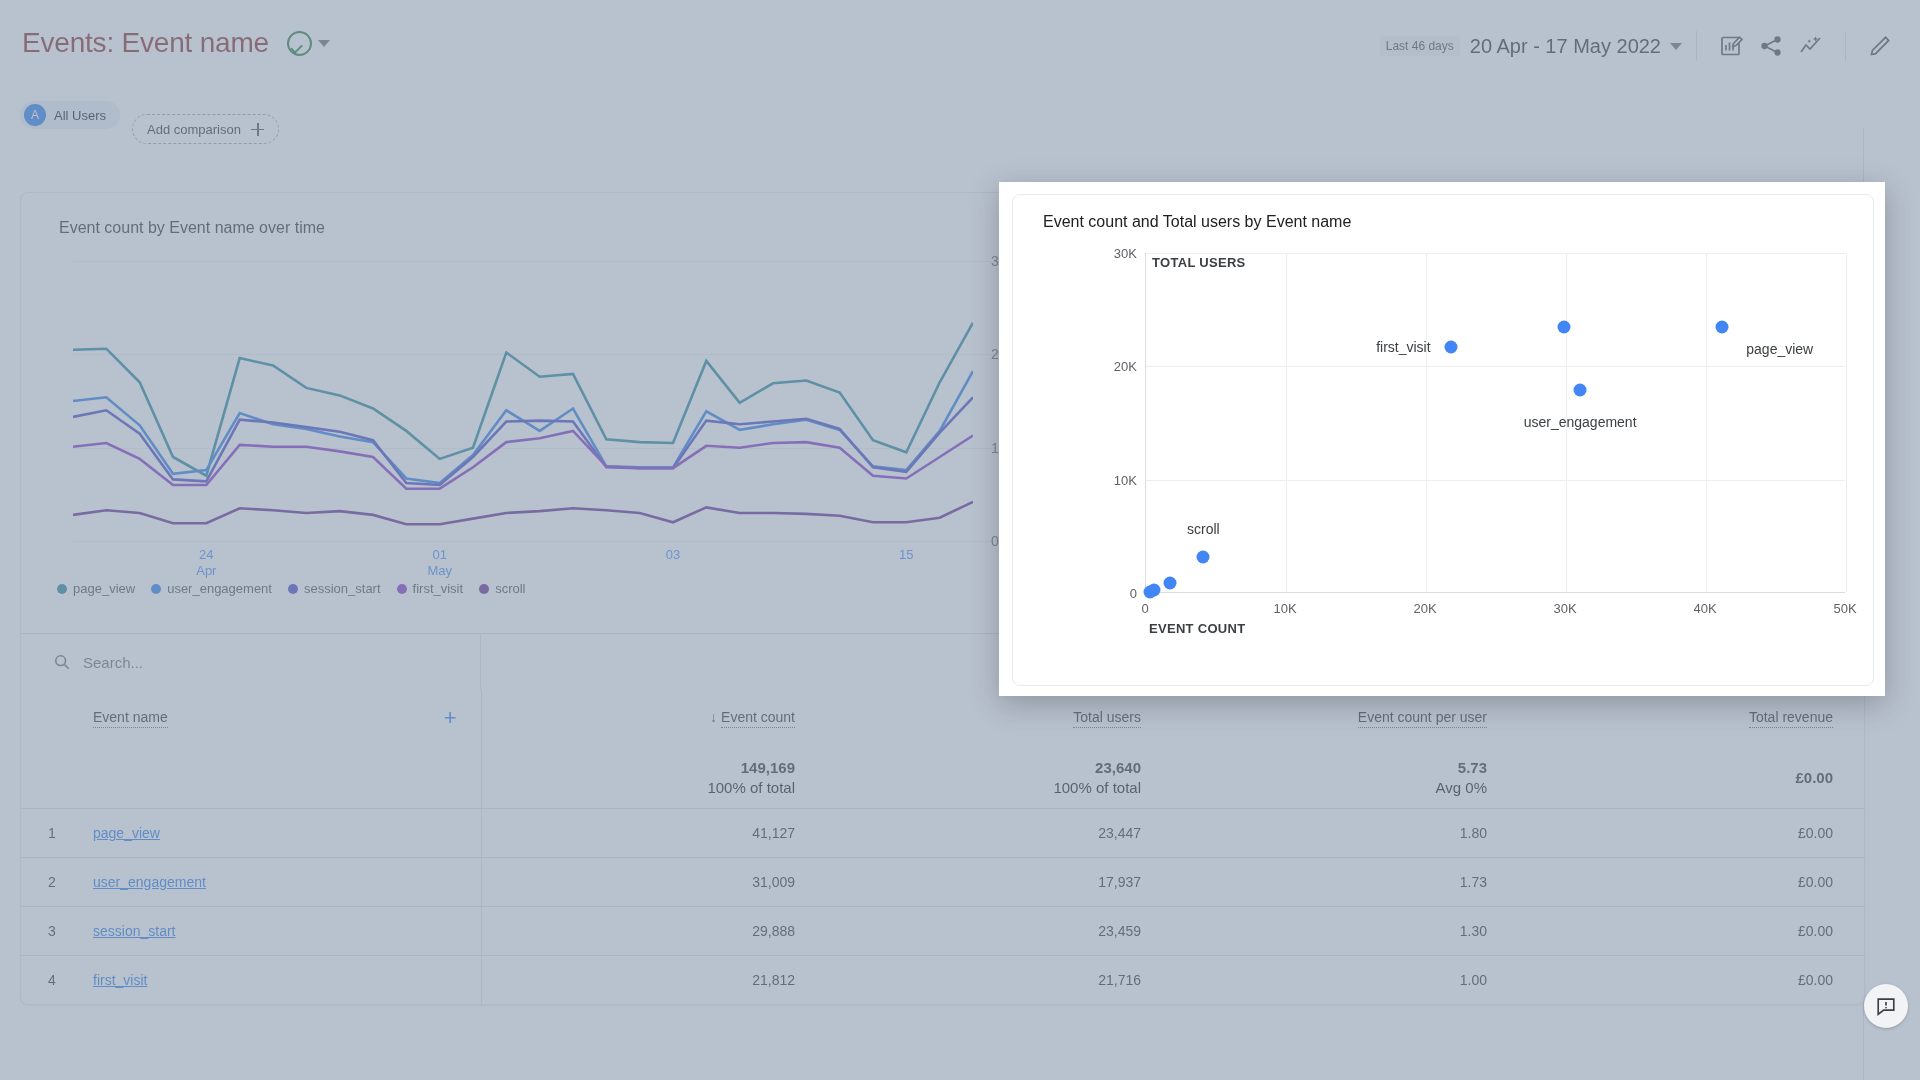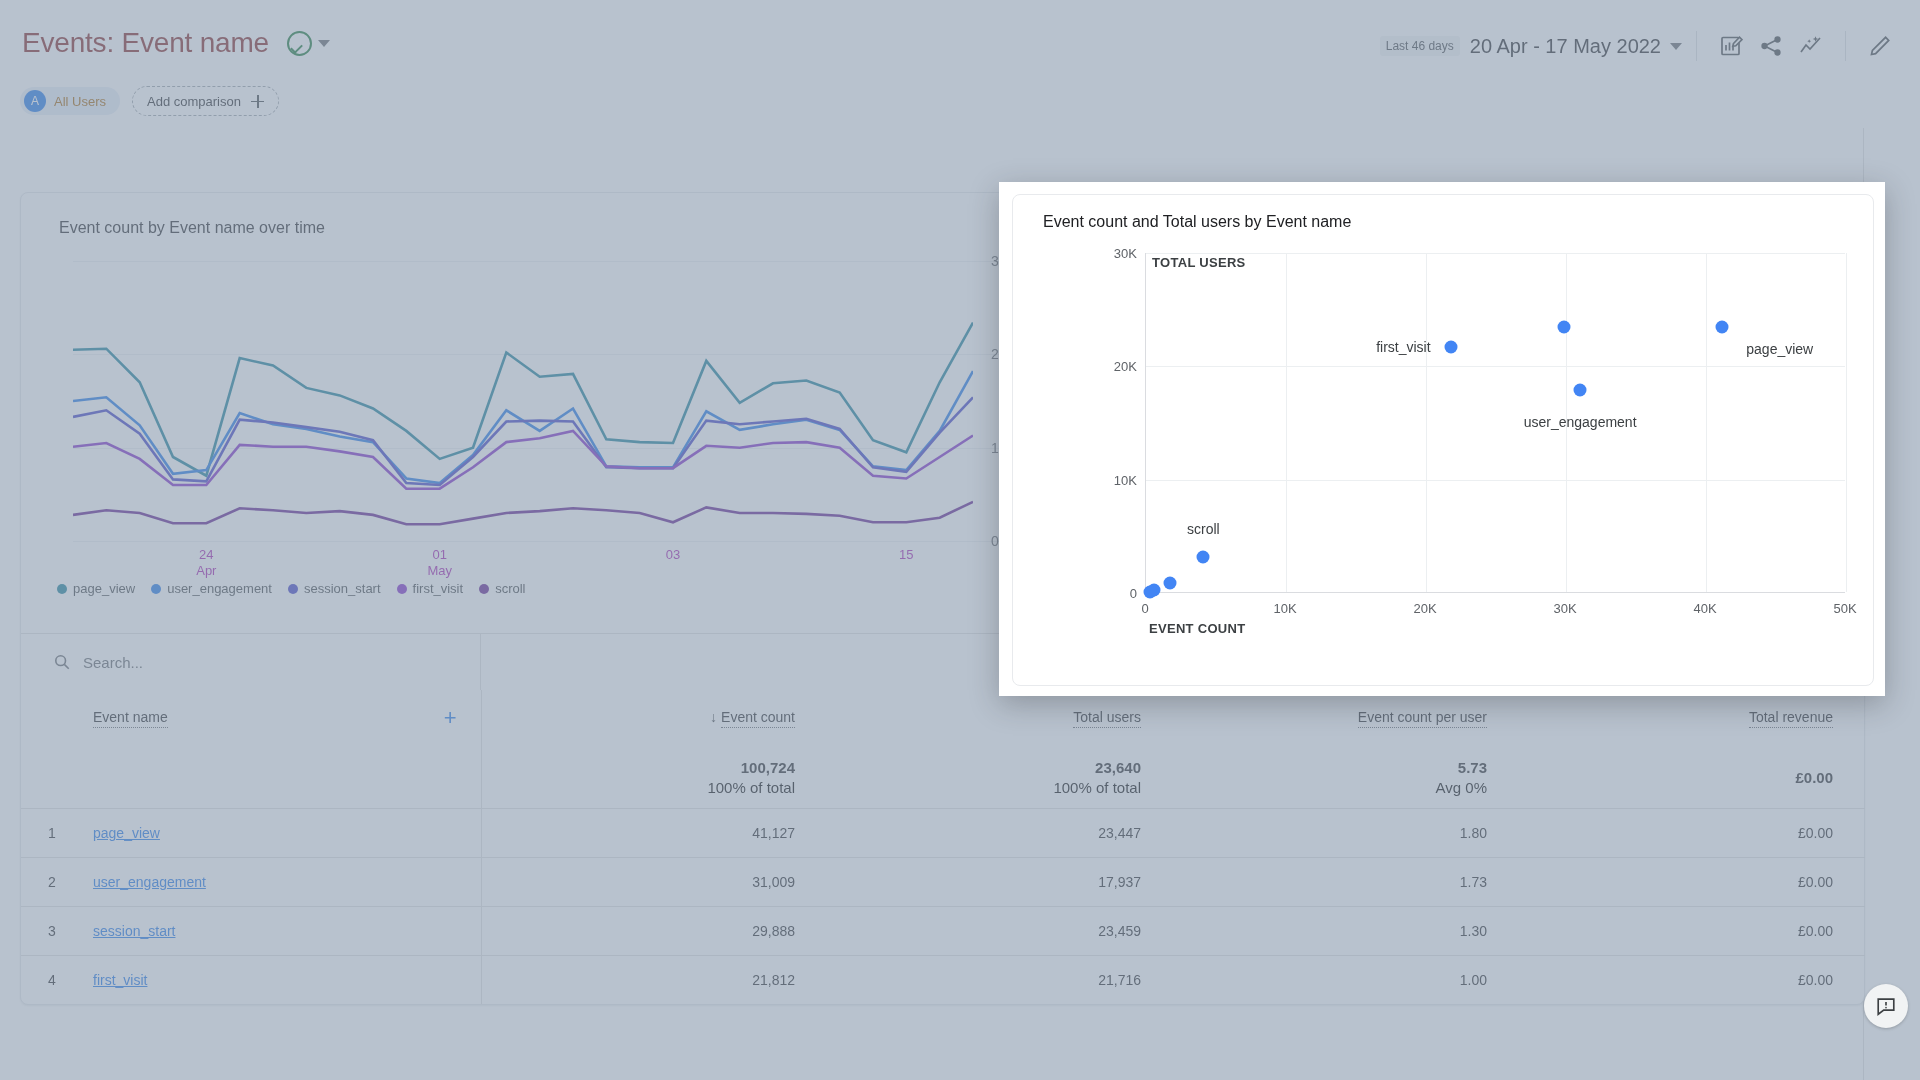--- a/index.html
+++ b/index.html
@@ -99,32 +99,33 @@
   .avatar {
     width: 22px; height: 22px;
     border-radius: 50%;
     background: #1a73e8;
     color: #fff;
     font-size: 12px;
     display: flex;
     align-items: center;
     justify-content: center;
   }
-  .seg-chip-label { font-size: 13px; color: #a16207; }
+  .seg-chip-label { font-size: 13px; color: #000000; }
   .add-compare {
     display: flex;
     align-items: center;
     gap: 10px;
     height: 28px;
     padding: 0 14px;
     border-radius: 16px;
     border: 1px dashed #9aa0a6;
     font-size: 13px;
     color: #202124;
     background: transparent;
+    margin-top: 28px;
   }
   .plus-glyph {
     position: relative;
     width: 13px; height: 13px;
   }
   .plus-glyph::before, .plus-glyph::after {
     content: "";
     position: absolute;
     background: #3c4043;
   }
@@ -225,21 +226,21 @@
   }
   .lc-xlabels {
     position: absolute;
     left: 14px; top: 296px;
     width: 900px;
     height: 44px;
   }
   .lc-xtick {
     position: absolute;
     font-size: 13px;
-    color: #a21caf;
+    color: #3b82f6;
     text-align: center;
     transform: translateX(-50%);
     line-height: 1.25;
   }
   .legend {
     position: absolute;
     left: 36px; top: 388px;
     display: flex;
     align-items: center;
     gap: 16px;
@@ -705,21 +706,21 @@
             <th class="hcell hmetric">
               <span class="hlabel">Total revenue</span>
             </th>
           </tr>
         </thead>
         <tbody id="tbody">
             <tr class="total-row">
               <td></td>
               <td class="dimcell"></td>
               <td>
-                <div class="total-val">100,724</div>
+                <div class="total-val">149,169</div>
                 <div class="total-sub">100% of total</div>
               </td>
               <td>
                 <div class="total-val">23,640</div>
                 <div class="total-sub">100% of total</div>
               </td>
               <td>
                 <div class="total-val">5.73</div>
                 <div class="total-sub">Avg 0%</div>
               </td>

